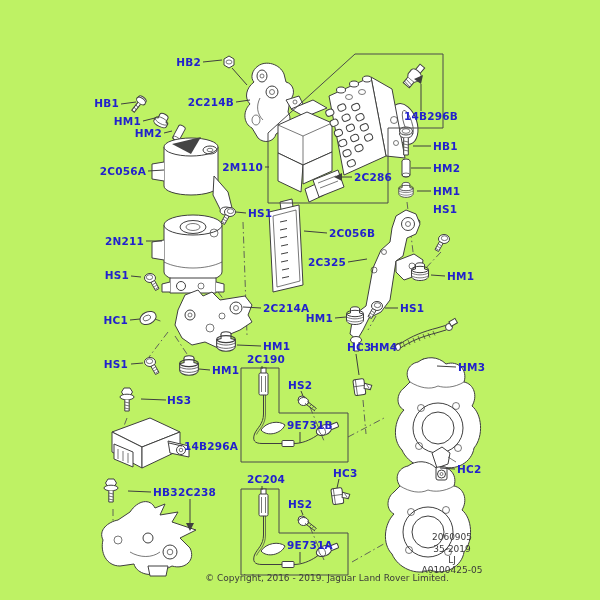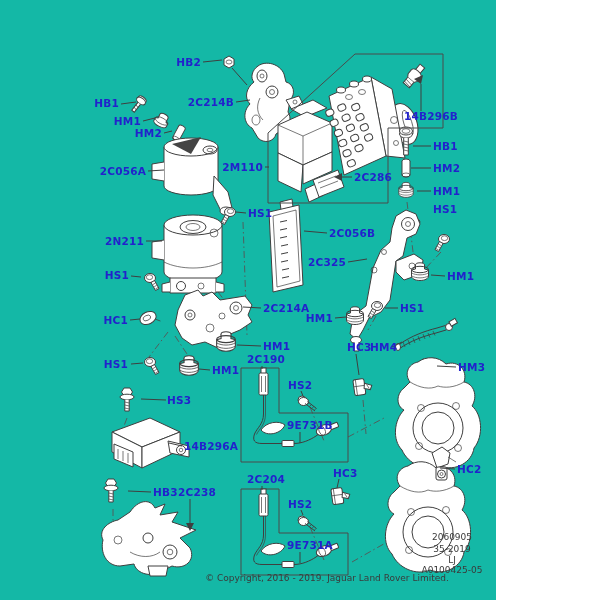--- a/index.html
+++ b/index.html
@@ -1,16 +1,16 @@
 <!DOCTYPE html>
 <html style="--label-color: #2222cc; --line-color: #3f3f3f; --meta-color: #3a3a3a;"><head>
 <meta charset="utf-8">
 <style>
   html,body{margin:0;padding:0;background:#fff;}
-  .canvas{position:relative;width:496px;height:600px;background:#14b8a6;overflow:hidden;
+  .canvas{position:relative;width:600px;height:600px;background:#bef264;overflow:hidden;
           font-family:"DejaVu Sans",sans-serif;text-align:center;}
   svg{display:block;}
   .lbl{font-family:"DejaVu Sans",sans-serif;font-weight:bold;font-size:10.5px;
        fill:var(--label-color,#2222cc);letter-spacing:0.2px;cursor:pointer;}
   .meta{font-family:"DejaVu Sans",sans-serif;font-size:9px;fill:var(--meta-color,#3a3a3a);}
   .ln{stroke:var(--line-color,#3f3f3f);stroke-width:1;fill:none;}
   .thin{stroke-width:0.7;}
   .part{stroke:var(--line-color,#3f3f3f);stroke-width:1;fill:#fff;}
   .partn{fill:none;}
   .dark{fill:#444;stroke:none;}

